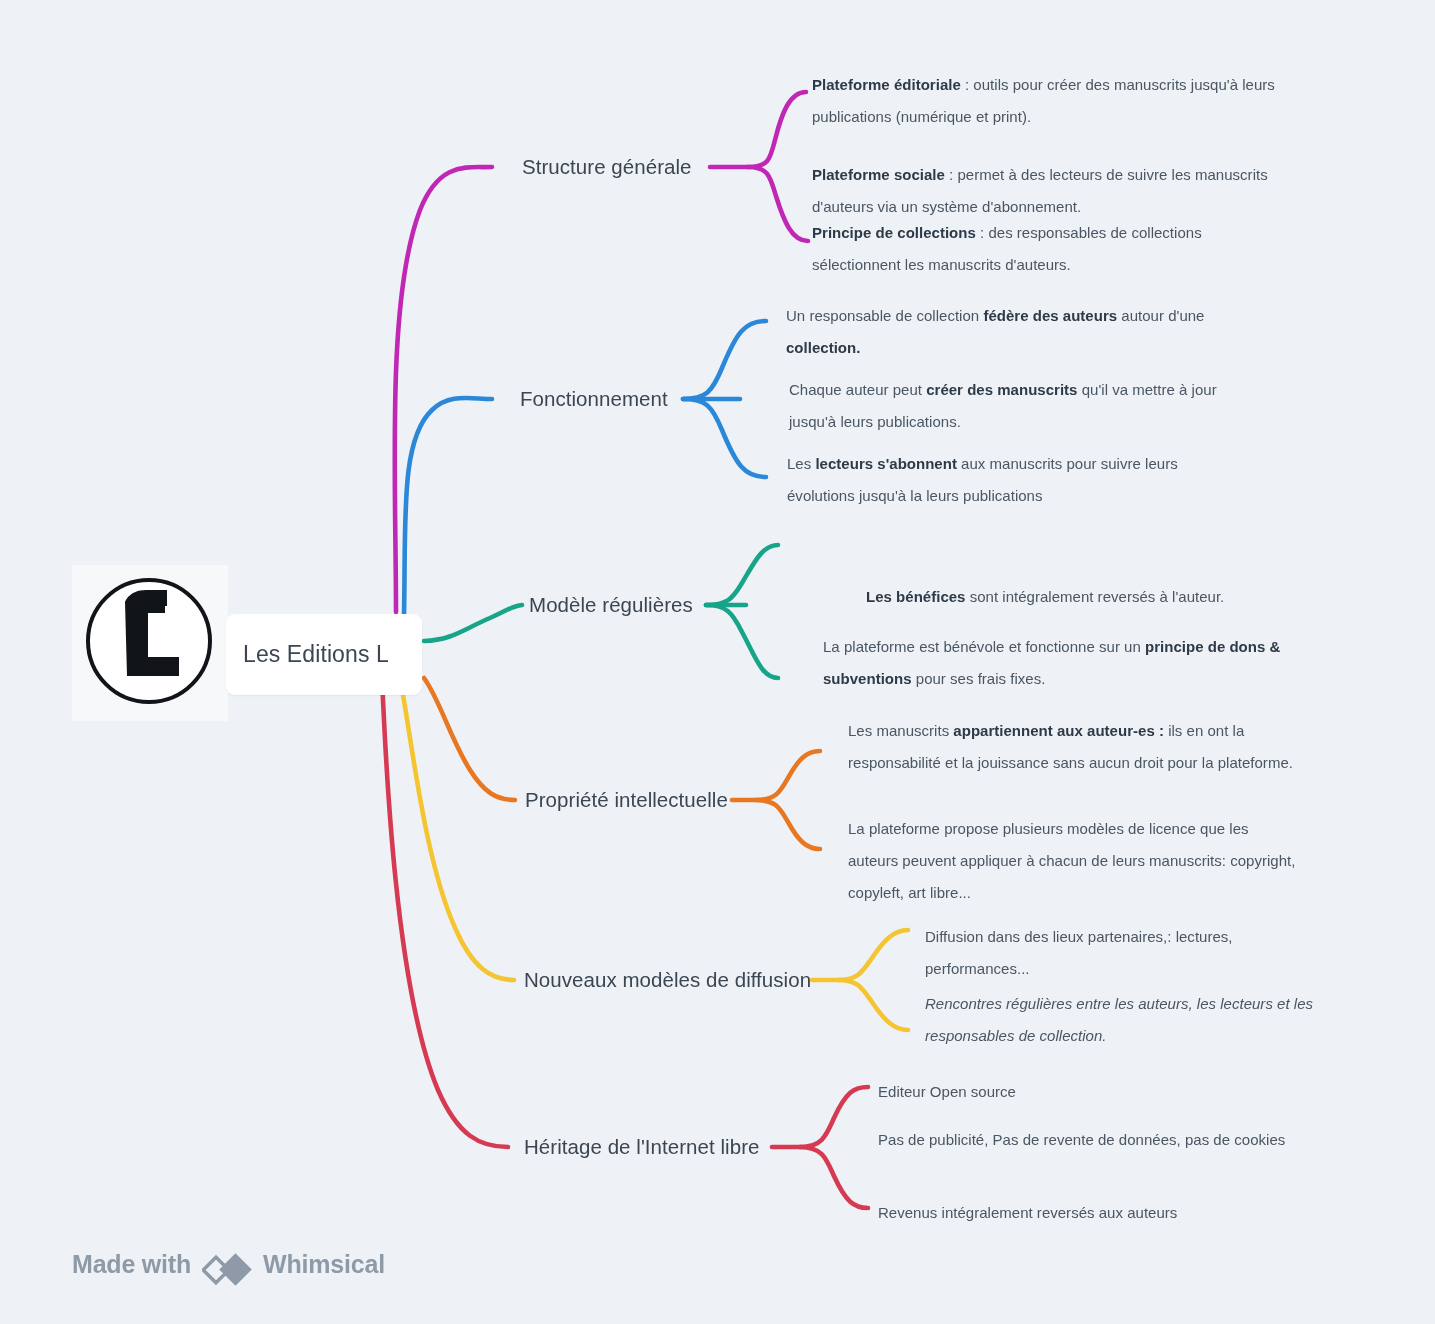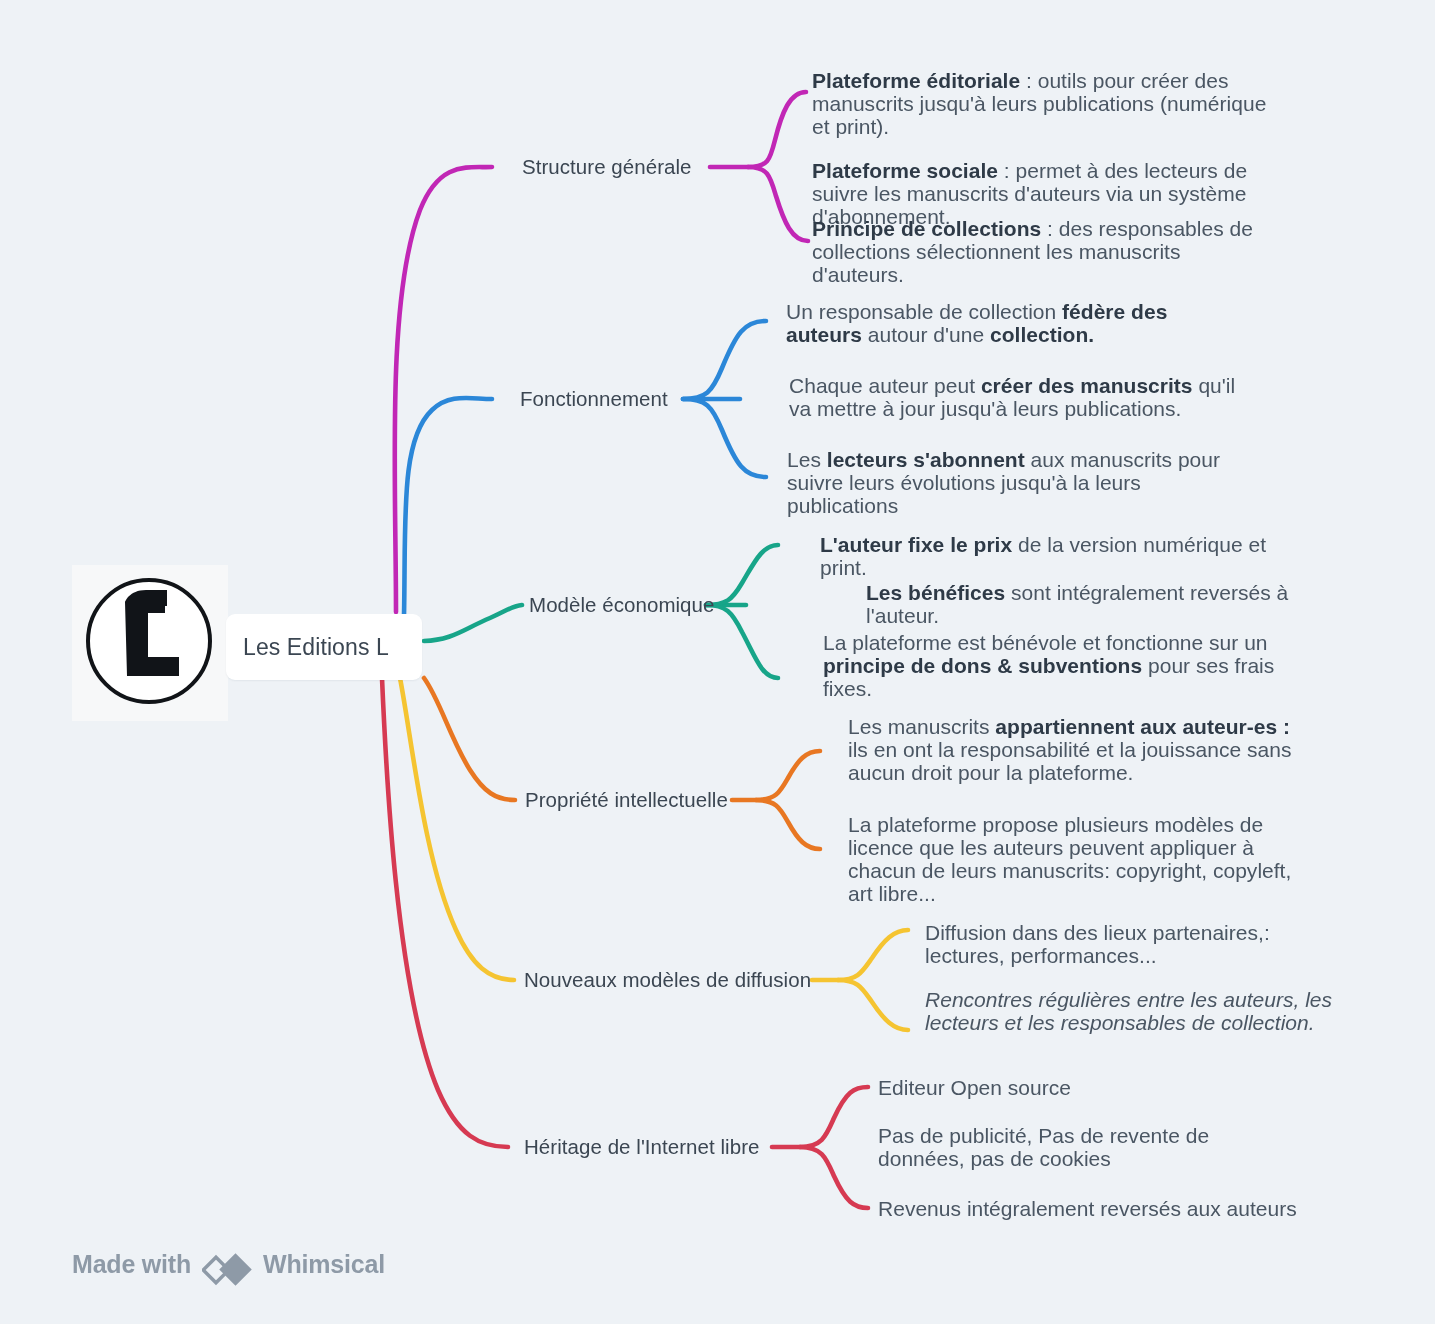--- a/index.html
+++ b/index.html
@@ -51,21 +51,21 @@
     left: 0; top: 0;
     width: 156px;
     height: 156px;
   }
 
   .root-node {
     position: absolute;
     left: 226px;
     top: 614px;
     width: 196px;
-    height: 66px;
+    height: 81px;
     background: #ffffff;
     border-radius: 9px;
     display: flex;
     align-items: center;
     box-shadow: 0 1px 2px rgba(20,30,45,0.06);
   }
   .root-label {
     font-size: 23px;
     color: #3b4652;
     letter-spacing: .1px;
@@ -79,22 +79,22 @@
     font-size: 20.5px;
     color: #3b4652;
     white-space: nowrap;
     letter-spacing: .05px;
     line-height: 1;
   }
 
   
   .leaf {
     position: absolute;
-    font-size: 21px;
-    line-height: 23px;
+    font-size: 15px;
+    line-height: 32px;
     color: #4a5663;
     letter-spacing: .02px;
   }
   .leaf b { color: #2e3a47; font-weight: 700; }
 
   
   .footer {
     position: absolute;
     left: 72px;
     top: 1250px;
@@ -169,21 +169,21 @@
                L 55 111 Z" fill="#111418"></path>
     </svg>
   </div>
 
   <div class="root-node">
     <span class="root-label">Les Editions L</span>
   </div>
 
   <div class="branch-label" style="left:522px; top:157px;">Structure générale</div>
   <div class="branch-label" style="left:520px; top:389px;">Fonctionnement</div>
-  <div class="branch-label" style="left:529px; top:595px;">Modèle économique</div>
+  <div class="branch-label" style="left:529px; top:595px;">Modèle régulières</div>
   <div class="branch-label" style="left:525px; top:790px;">Propriété intellectuelle</div>
   <div class="branch-label" style="left:524px; top:970px;">Nouveaux modèles de diffusion</div>
   <div class="branch-label" style="left:524px; top:1137px;">Héritage de l'Internet libre</div>
 
   <div class="leaf" style="left:812px; top:69px; width:470px;">
     <b>Plateforme éditoriale</b><span> : outils pour créer des manuscrits jusqu'à leurs publications (numérique et print).</span>
   </div>
   <div class="leaf" style="left:812px; top:143px; width:460px;margin-top:16px;">
     <b>Plateforme sociale</b><span> : permet à des lecteurs de suivre les manuscrits d'auteurs via un système d'abonnement.</span>
   </div>
@@ -194,23 +194,20 @@
   <div class="leaf" style="left:786px; top:300px; width:455px;">
     <span>Un responsable de collection </span><b>fédère des auteurs</b><span> autour d'une </span><b>collection.</b>
   </div>
   <div class="leaf" style="left:789px; top:374px; width:460px;">
     <span>Chaque auteur peut </span><b>créer des manuscrits</b><span> qu'il va mettre à jour jusqu'à leurs publications.</span>
   </div>
   <div class="leaf" style="left:787px; top:448px; width:440px;">
     <span>Les </span><b>lecteurs s'abonnent</b><span> aux manuscrits pour suivre leurs évolutions jusqu'à la leurs publications</span>
   </div>
 
-  <div class="leaf" style="left:820px; top:533px; width:480px;">
-    <b>L'auteur fixe le prix</b><span> de la version numérique et print.</span>
-  </div>
   <div class="leaf" style="left:820px; top:581px; width:480px;margin-left:46px;">
     <b>Les bénéfices</b><span> sont intégralement reversés à  l'auteur.</span>
   </div>
   <div class="leaf" style="left:823px; top:631px; width:460px;">
     <span>La plateforme  est bénévole et fonctionne sur un </span><b>principe de dons &amp; subventions</b><span> pour ses frais fixes.</span>
   </div>
 
   <div class="leaf" style="left:848px; top:715px; width:455px;">
     <span>Les manuscrits  </span><b>appartiennent aux auteur-es :</b><span> ils en ont la responsabilité et la jouissance sans aucun droit pour la plateforme.</span>
   </div>

